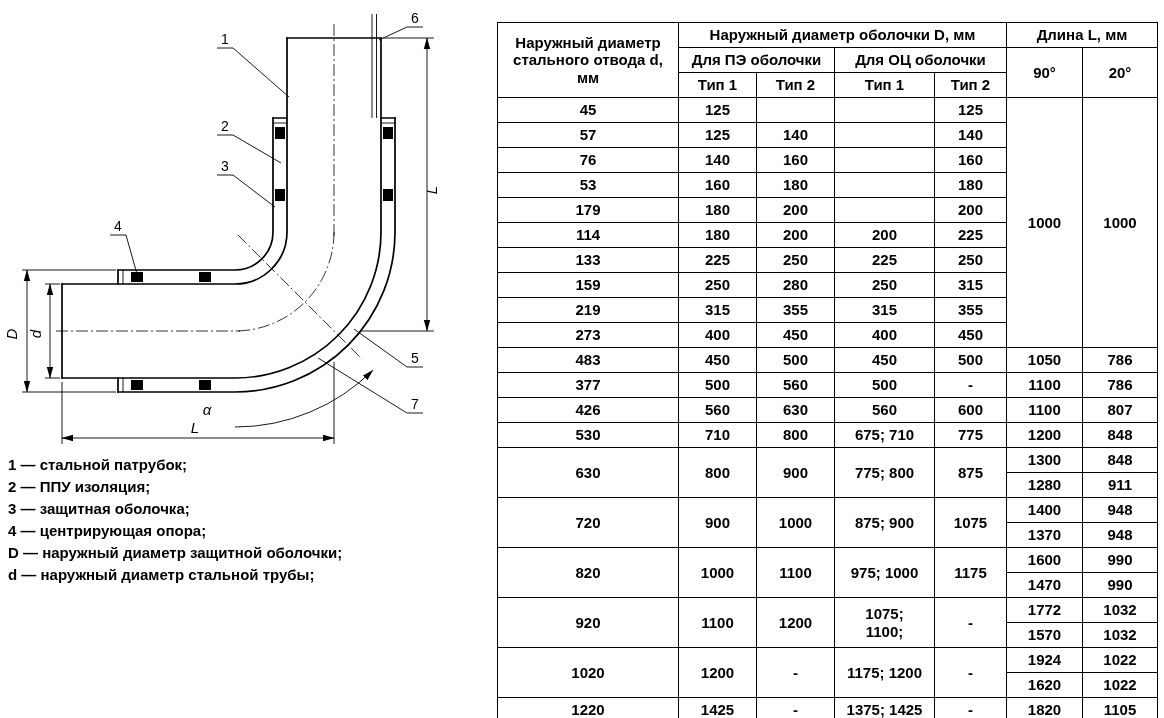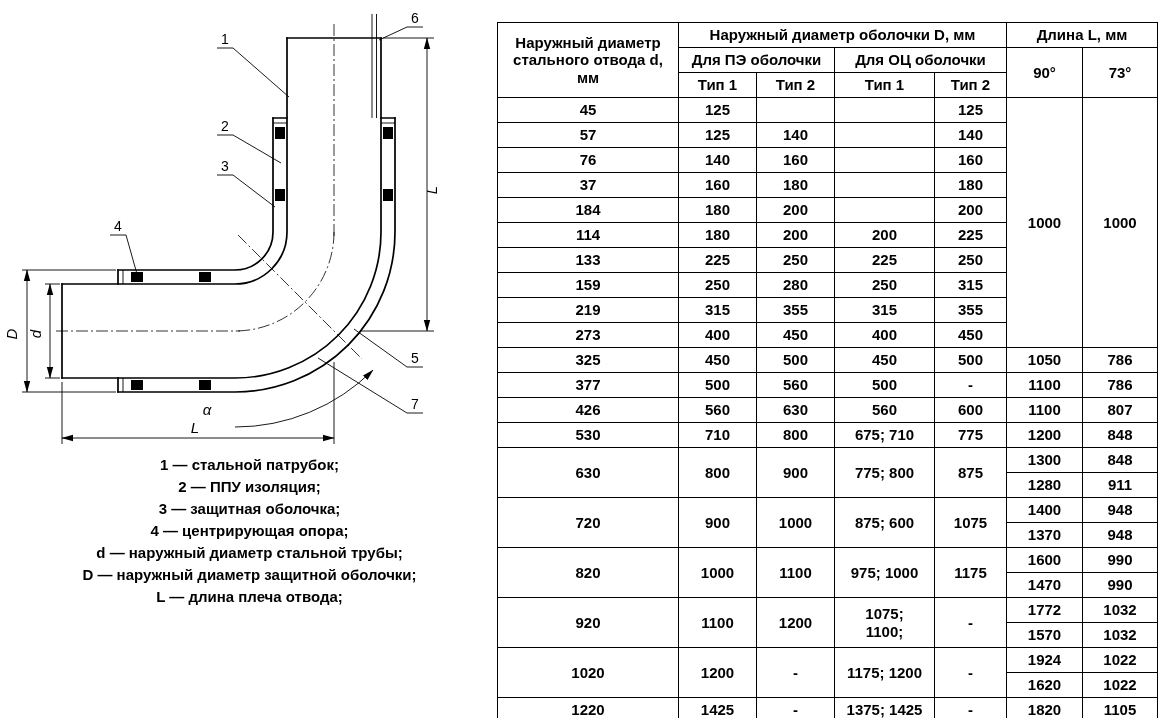--- a/index.html
+++ b/index.html
@@ -11,21 +11,21 @@
   svg{display:block;}
   .thick{stroke:#000;stroke-width:1.7;fill:none;stroke-linecap:square;}
   .thin{stroke:#000;stroke-width:0.9;fill:none;}
   .cl{stroke:#000;stroke-width:0.8;fill:none;stroke-dasharray:12 3 2 3;}
   .dim{stroke:#000;stroke-width:0.9;fill:none;marker-start:url(#arrow);marker-end:url(#arrow);}
   .dimA{stroke:#000;stroke-width:0.9;fill:none;marker-end:url(#arrow);}
   .callout-num{font-size:14px;font-weight:400;fill:#000;}
   .dim-letter{font-size:15px;font-style:italic;fill:#000;}
   .support{fill:#000;stroke:none;}
   .legend{padding:2px 6px 0 8px;font-size:15px;font-weight:700;line-height:22px;}
-  .legend-item{white-space:nowrap;text-align:center;}
+  .legend-item{white-space:nowrap;}
   table.spec{border-collapse:collapse;table-layout:fixed;width:660px;border:1.5px solid #000;}
   table.spec th,table.spec td{border:1px solid #000;text-align:center;vertical-align:middle;
     padding:0 2px;white-space:pre-line;line-height:1.15;}
   table.spec th{font-size:15px;font-weight:700;height:24px;}
   table.spec td{font-size:15px;font-weight:700;height:24px;}
 </style>
 </head>
 <body>
 
 <div class="page">
@@ -117,23 +117,22 @@
           <path class="thin" d="M423 413 H407 L318 358"></path>
         </g>
       </svg>
     </div>
 
     <div class="legend">
         <div class="legend-item">1 — стальной патрубок;</div>
         <div class="legend-item">2 — ППУ изоляция;</div>
         <div class="legend-item">3 — защитная оболочка;</div>
         <div class="legend-item">4 — центрирующая опора;</div>
+        <div class="legend-item">D — наружный диаметр защитной оболочки;</div>
         <div class="legend-item">d — наружный диаметр стальной трубы;</div>
-        <div class="legend-item">D — наружный диаметр защитной оболочки;</div>
-        <div class="legend-item">L — длина плеча отвода;</div>
       </div>
   </div>
 
   <div class="right-panel">
     <table class="spec">
       <colgroup>
         <col style="width:181px">
           <col style="width:78px">
           <col style="width:78px">
         <col style="width:100px">
@@ -145,21 +144,21 @@
         <tr>
           <th rowspan="3">Наружный диаметр
 стального отвода d, мм</th>
           <th colspan="4">Наружный диаметр оболочки D, мм</th>
           <th colspan="2">Длина L, мм</th>
         </tr>
         <tr>
           <th colspan="2">Для ПЭ оболочки</th>
           <th colspan="2">Для ОЦ оболочки</th>
           <th rowspan="2">90°</th>
-          <th rowspan="2">73°</th>
+          <th rowspan="2">20°</th>
         </tr>
         <tr>
           <th>Тип 1</th>
           <th>Тип 2</th>
           <th>Тип 1</th>
           <th>Тип 2</th>
         </tr>
       </thead>
       <tbody>
           <tr>
@@ -179,28 +178,28 @@
             <td>140</td>
           </tr>
           <tr>
             <td>76</td>
             <td>140</td>
             <td>160</td>
             <td></td>
             <td>160</td>
           </tr>
           <tr>
-            <td>37</td>
+            <td>53</td>
             <td>160</td>
             <td>180</td>
             <td></td>
             <td>180</td>
           </tr>
           <tr>
-            <td>184</td>
+            <td>179</td>
             <td>180</td>
             <td>200</td>
             <td></td>
             <td>200</td>
           </tr>
           <tr>
             <td>114</td>
             <td>180</td>
             <td>200</td>
             <td>200</td>
@@ -228,21 +227,21 @@
             <td>355</td>
           </tr>
           <tr>
             <td>273</td>
             <td>400</td>
             <td>450</td>
             <td>400</td>
             <td>450</td>
           </tr>
           <tr>
-            <td>325</td>
+            <td>483</td>
             <td>450</td>
             <td>500</td>
             <td>450</td>
             <td>500</td>
             <td>1050</td>
             <td>786</td>
           </tr>
           <tr>
             <td>377</td>
             <td>500</td>
@@ -280,21 +279,21 @@
             <td>848</td>
           </tr>
           <tr>
             <td>1280</td>
             <td>911</td>
           </tr>
           <tr>
             <td rowspan="2">720</td>
             <td rowspan="2">900</td>
             <td rowspan="2">1000</td>
-            <td rowspan="2">875; 600</td>
+            <td rowspan="2">875; 900</td>
             <td rowspan="2">1075</td>
             <td>1400</td>
             <td>948</td>
           </tr>
           <tr>
             <td>1370</td>
             <td>948</td>
           </tr>
           <tr>
             <td rowspan="2">820</td>

